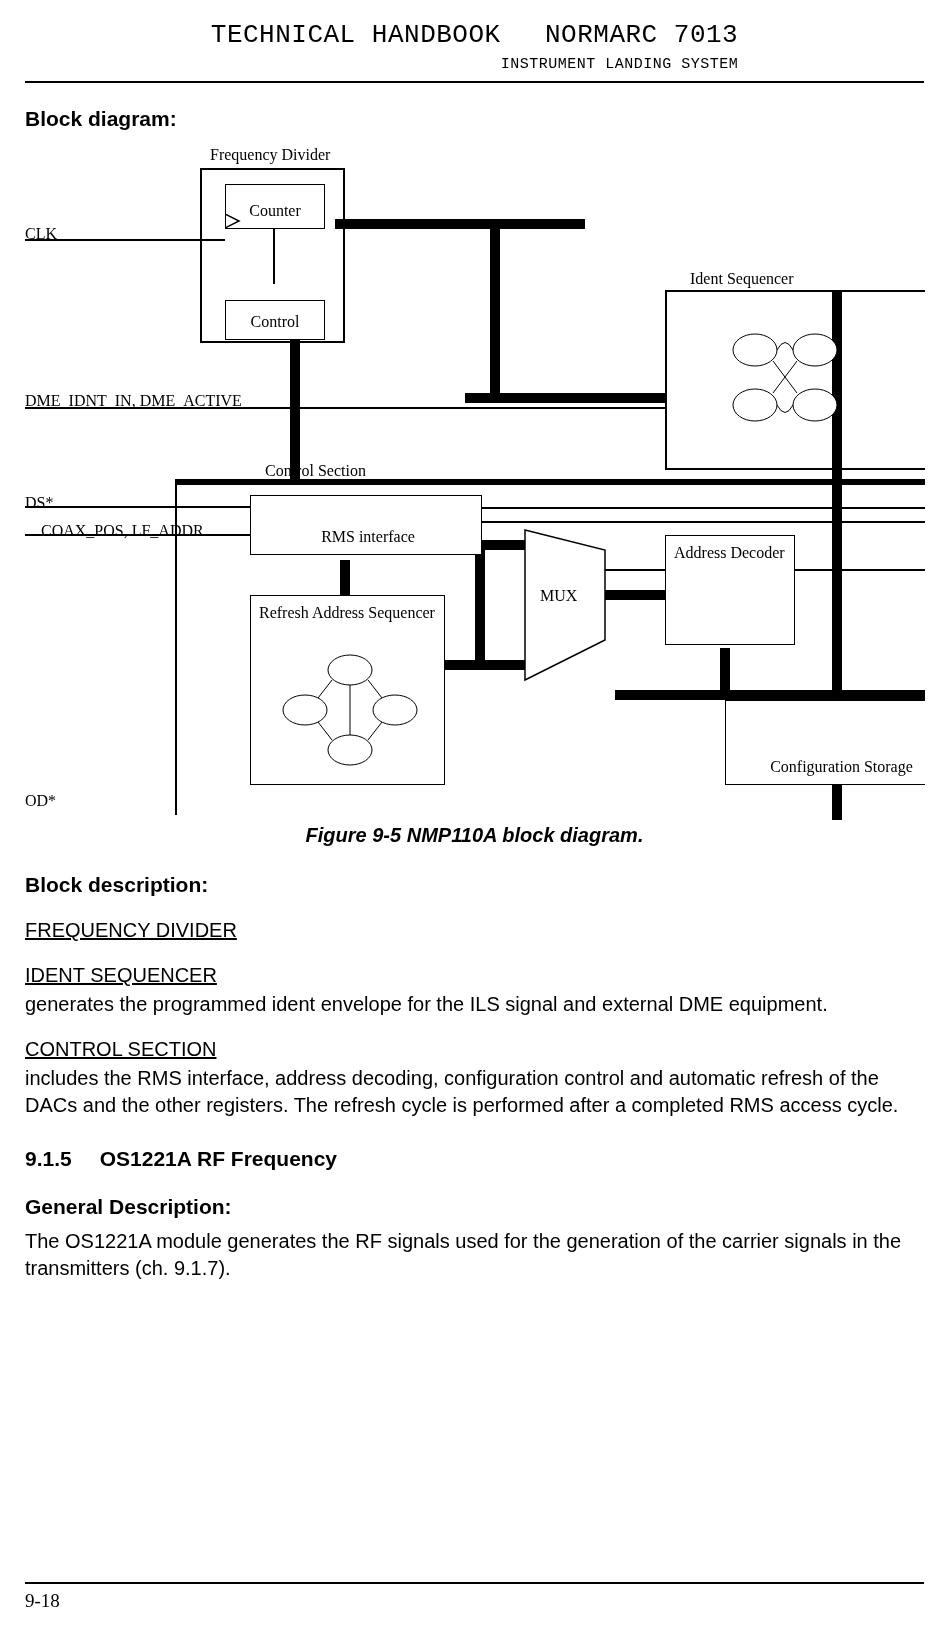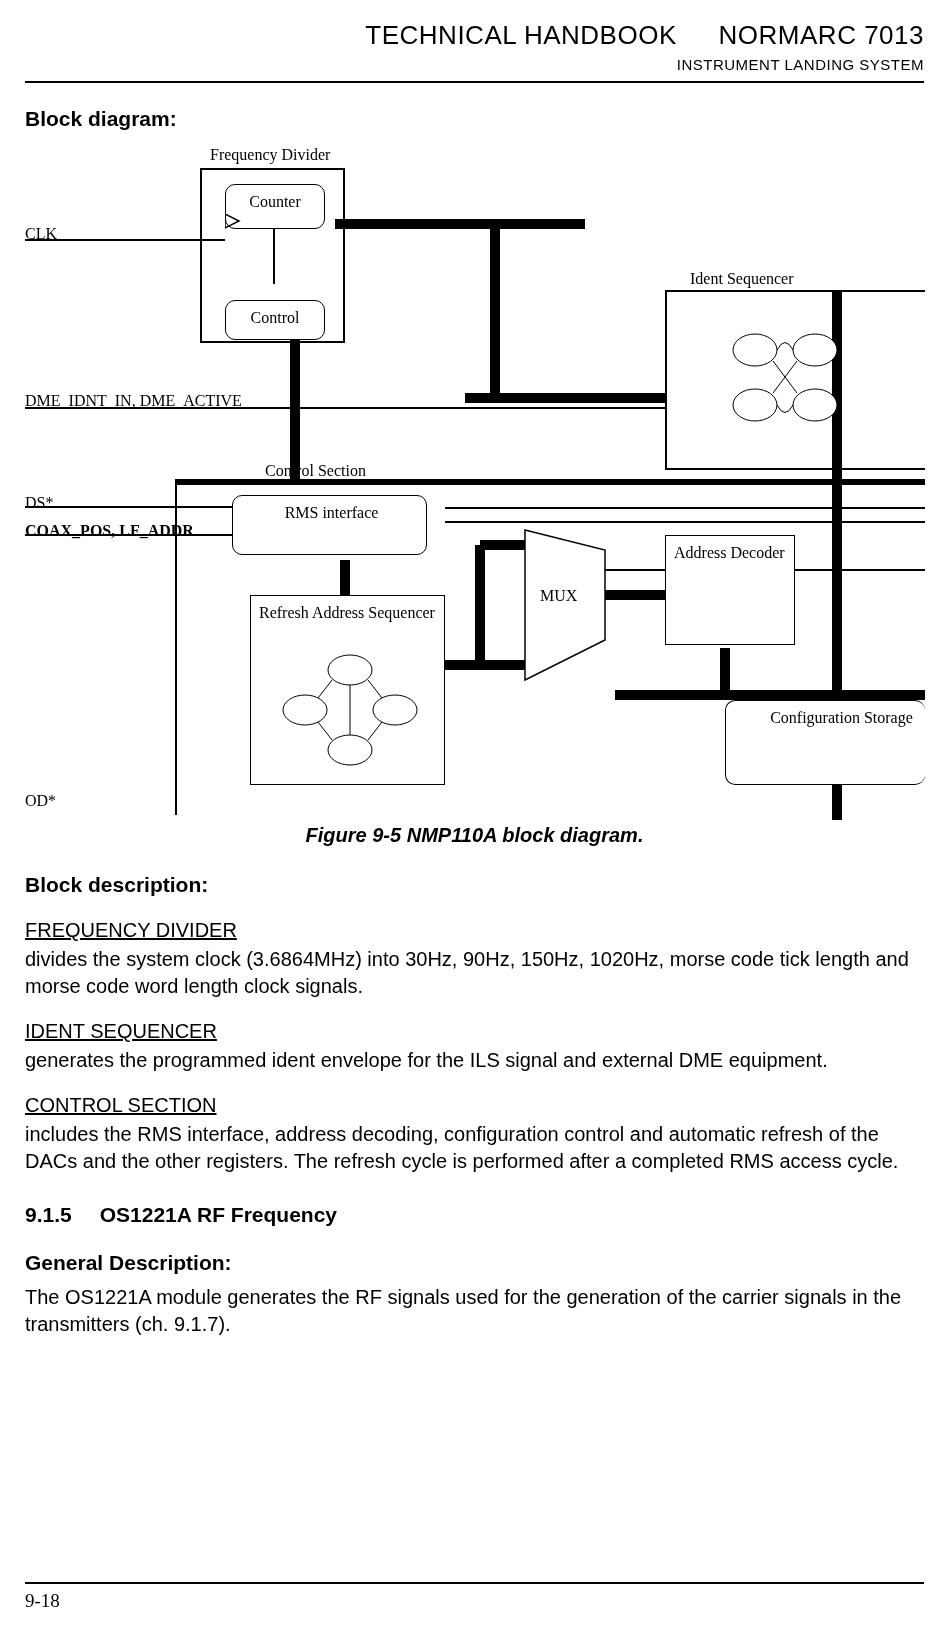--- a/index.html
+++ b/index.html
@@ -11,22 +11,22 @@
     line-height: 1.35;
   }
   .page {
     width: 949px;
     min-height: 1632px;
     margin: 0 auto;
     padding: 18px 25px 20px 25px;
     position: relative;
   }
   .hdr {
-    display: flex; justify-content: flex-end;
-    font-family: Liberation Sans, sans-serif;
+    display: flex; justify-content: center;
+    font-family: Liberation Mono, monospace;
   }
   .hdr-left { font-size: 26px; letter-spacing: 0.5px; }
   .hdr-right { text-align: right; }
   .hdr-right .line1 { font-size: 26px; letter-spacing: 0.5px; }
   .hdr-right .line2 { font-size: 15px; letter-spacing: 0.5px; margin-top: 2px; }
   .rule { border-top: 2px solid #000; margin: 6px 0 0 0; }
 
   .section-title { font-weight: bold; font-size: 21px; margin-top: 22px; }
 
   .diagram-wrap {
@@ -41,21 +41,21 @@
     font-family: "Times New Roman", Times, serif;
     font-size: 16px;
     white-space: pre;
   }
   .dbox {
     position: absolute; border: 1px solid #000; background: #fff;
     font-family: "Times New Roman", Times, serif;
     font-size: 16px;
     padding: 6px 8px;
   }
-  .dbox.center { display:flex; align-items:flex-start; justify-content:center; text-align:center;border-radius:10px; }
+  .dbox.center { display:flex; align-items:flex-end; justify-content:center; text-align:center; }
   .dbox.tl { text-align:left; }
 
   .caption {
     text-align: center;
     font-style: italic;
     font-size: 20px;
     margin-top: 2px;
     font-weight: bold;
   }
 
@@ -174,23 +174,23 @@
       <line x1="92" y1="36" x2="68" y2="68" stroke="#000"></line>
       <line x1="80" y1="15" x2="80" y2="90" stroke="#000" stroke-width="0"></line>
       <path d="M72 25 Q80 10 88 25" fill="none" stroke="#000"></path>
       <path d="M72 80 Q80 95 88 80" fill="none" stroke="#000"></path>
     </svg>
 
     <div class="dlabel" style="left:240px; top:320px;">Control Section</div>
     <div style="position:absolute; left:150px; top:340px; width:750px; height:335px; border:2px solid #000; border-right:none; border-bottom:none;"></div>
 
     <div class="dlabel" style="left:0px; top:352px;">DS*</div>
-    <div class="dlabel" style="left:0px; top:380px;font-weight:bold;">COAX_POS, LF_ADDR</div>
-
-    <div class="dbox center" style="left:207px; top:355px; width:195px; height:60px;padding-left:12px;">
+    <div class="dlabel" style="left:16px; top:380px;">COAX_POS, LF_ADDR</div>
+
+    <div class="dbox center" style="left:225px; top:355px; width:232px; height:60px;padding-left:12px;">
       <span>RMS interface</span>
     </div>
 
     <div class="dbox tl" style="left:225px; top:455px; width:195px; height:190px;">
       <span>Refresh Address
 Sequencer</span>
     </div>
     <svg class="sm" style="left:245px; top:510px;" width="160" height="120">
       <ellipse cx="80" cy="20" rx="22" ry="15" fill="#fff" stroke="#000"></ellipse>
       <ellipse cx="35" cy="60" rx="22" ry="15" fill="#fff" stroke="#000"></ellipse>
@@ -216,21 +216,20 @@
     </div>
 
     <div class="dlabel" style="left:0px; top:650px;">OD*</div>
   </div>
 
   <div class="caption">Figure 9-5 NMP110A block diagram.</div>
 
   <div class="section-title" style="margin-top:22px;">Block description:</div>
 
   <div class="subhead">FREQUENCY DIVIDER</div>
-  <div class="para">divides the system clock (3.6864MHz) into 30Hz, 90Hz, 150Hz, 1020Hz, morse code tick length and morse code word length clock signals.</div>
 
   <div class="subhead">IDENT SEQUENCER</div>
   <div class="para">generates the programmed ident envelope for the ILS signal and external DME equipment.</div>
 
   <div class="subhead">CONTROL SECTION</div>
   <div class="para">includes the RMS interface, address decoding, configuration control and automatic refresh of the DACs and the other registers. The refresh cycle is performed after a completed RMS access cycle.</div>
 
   <div class="numhead">
     <span>9.1.5</span>
     <span>OS1221A RF Frequency</span>

